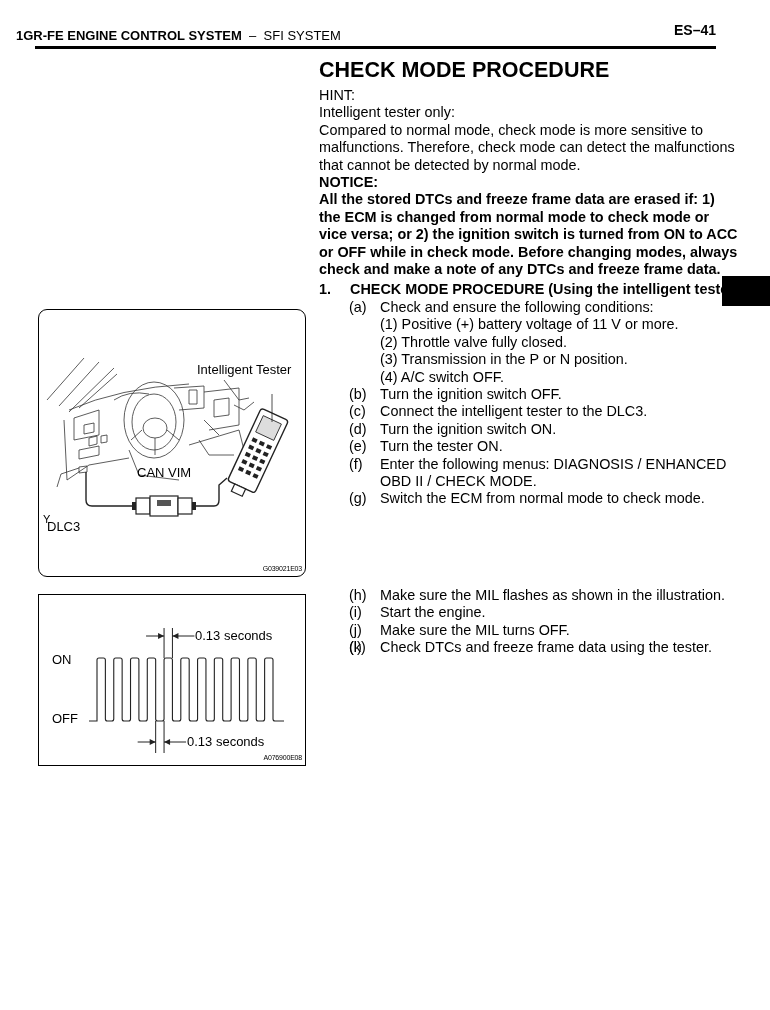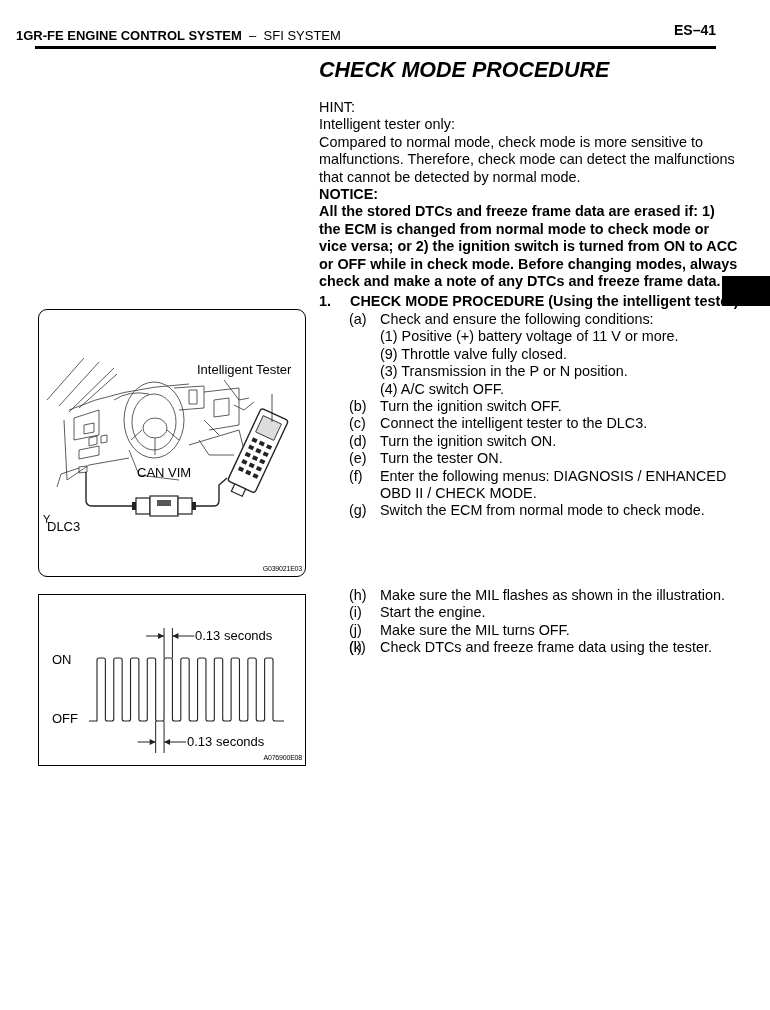--- a/index.html
+++ b/index.html
@@ -6,21 +6,21 @@
   body { width: 770px; height: 1010px; position: relative; overflow: hidden;
          font-family: "Liberation Sans", sans-serif; color: #000; }
   .abs { position: absolute; }
   .hdr-title { left: 16px; width: 770px; top: 28px; text-align: left; font-size: 13px; }
   .hdr-title b { font-weight: bold; }
   .hdr-page { right: 54px; top: 22px; font-size: 14px; font-weight: bold; }
   .hdr-rule { left: 35px; top: 46px; width: 681px; height: 3px; background: #000; }
   .es-tab { left: 722px; top: 276px; width: 48px; height: 30px; background: #000; color: #a3a3a3;
             font-size: 25px; line-height: 30px; text-align: center; padding-left: 48px; }
   .main { left: 319px; top: 57px; width: 420px; font-size: 14.4px; line-height: 17.4px; }
-  .title { font-size: 21.5px; font-weight: bold; line-height: 26px; margin-bottom: 16px; font-style: italic; }
+  .title { font-size: 21.5px; font-weight: bold; line-height: 26px; margin-bottom: 4px; }
   .p { margin: 0; }
   .bold { font-weight: bold; }
   .step1 { position: relative; padding-left: 31px; font-weight: bold; margin-top: 3px; }
   .step1 .num { position: absolute; left: 0; top: 0; }
   .sub { position: relative; padding-left: 61px; }
   .sub .lbl { position: absolute; left: 30px; top: 0; }
   .cond { padding-left: 61px; }
   .fig { border: 1px solid #000; background: #fff; }
   .fig1 { left: 38px; top: 309px; width: 266px; height: 266px; border-radius: 9px; }
   .fig2 { left: 38px; top: 594px; width: 266px; height: 170px; }
@@ -51,21 +51,21 @@
   <div class="step1">
     <span class="num">1.</span>
     <span>CHECK MODE PROCEDURE (Using the intelligent tester)</span>
   </div>
 
   <div class="sub">
     <span class="lbl">(a)</span>
     <span>Check and ensure the following conditions:</span>
   </div>
   <div class="cond">(1) Positive (+) battery voltage of 11 V or more.</div>
-  <div class="cond">(9) Throttle valve fully closed.</div>
+  <div class="cond">(2) Throttle valve fully closed.</div>
   <div class="cond">(3) Transmission in the P or N position.</div>
   <div class="cond">(4) A/C switch OFF.</div>
 
   <div id="subs-b">
       <div class="sub"><span class="lbl">(b)</span><span>Turn the ignition switch OFF.</span></div>
       <div class="sub"><span class="lbl">(c)</span><span>Connect the intelligent tester to the DLC3.</span></div>
       <div class="sub"><span class="lbl">(d)</span><span>Turn the ignition switch ON.</span></div>
       <div class="sub"><span class="lbl">(e)</span><span>Turn the tester ON.</span></div>
       <div class="sub"><span class="lbl">(f)</span><span>Enter the following menus: DIAGNOSIS / ENHANCED OBD II / CHECK MODE.</span></div>
       <div class="sub"><span class="lbl">(g)</span><span>Switch the ECM from normal mode to check mode.</span></div>

